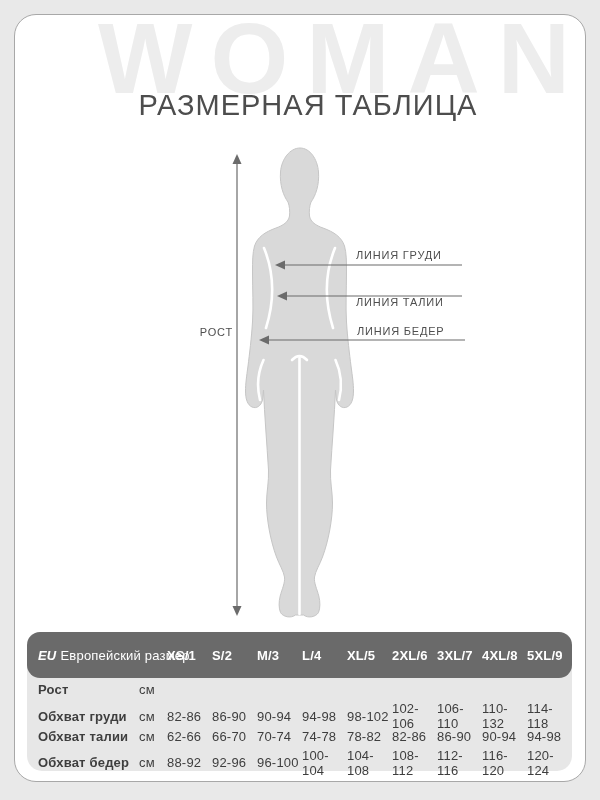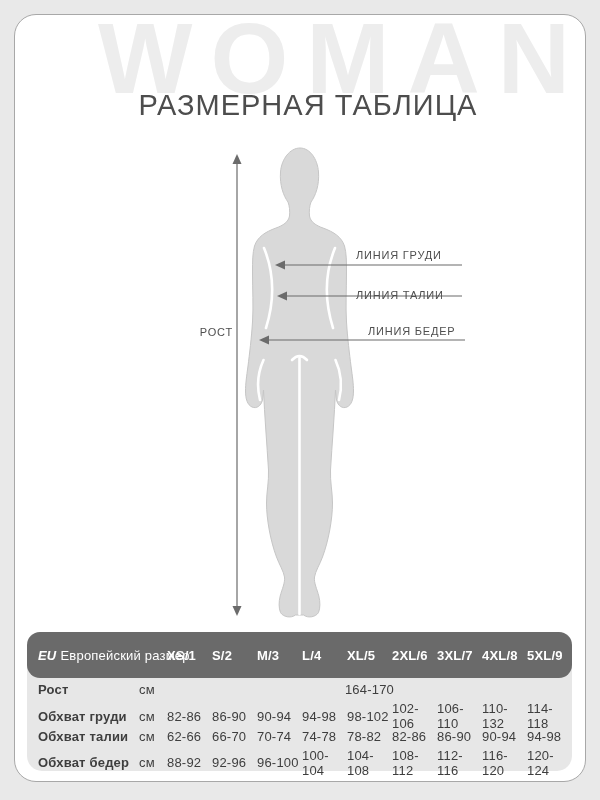--- a/index.html
+++ b/index.html
@@ -34,22 +34,22 @@
   }
 
   .figure-svg{position:absolute;left:0;top:0;pointer-events:none;}
 
   .measure-label{
     position:absolute;font-size:11px;font-weight:500;color:#4e4e4e;
     letter-spacing:0.8px;white-space:nowrap;
   }
   .rost-label{left:180px;top:326px;width:53px;text-align:right;}
   .chest-label{left:356px;top:249px;}
-  .waist-label{left:356px;top:289px;}
-  .hips-label{left:368px;top:325px;text-align:center;}
+  .waist-label{left:356px;top:296px;}
+  .hips-label{left:357px;top:325px;text-align:center;}
 
   .size-table{position:absolute;left:27px;top:632px;width:545px;height:139px;}
   .table-body-panel{position:absolute;left:0;top:0;right:0;bottom:0;background:#e7e7e7;border-radius:15px;}
   .table-header{
     position:absolute;left:0;top:0;right:0;height:46px;
     background:#6a6a6a;border-radius:13px;color:#ffffff;
     display:flex;flex-direction:column;justify-content:center;
   }
   .table-body{position:absolute;left:0;top:46px;right:0;bottom:0;display:flex;flex-direction:column;justify-content:space-evenly;}
   .trow{display:grid;grid-template-columns:112px 28px repeat(9,45px);align-items:center;height:23px;}
@@ -168,21 +168,20 @@
           <div>3XL/7</div>
           <div>4XL/8</div>
           <div>5XL/9</div>
         </div>
       </div>
 
       <div class="table-body">
         <div class="trow brow">
           <div class="lbl">Рост</div>
           <div class="unit">см</div>
-          <div class="merged">164-170</div>
         </div>
         <div class="trow brow">
           <div class="lbl">Обхват груди</div>
           <div class="unit">см</div>
           <div>82-86</div>
           <div>86-90</div>
           <div>90-94</div>
           <div>94-98</div>
           <div>98-102</div>
           <div>102-106</div>

